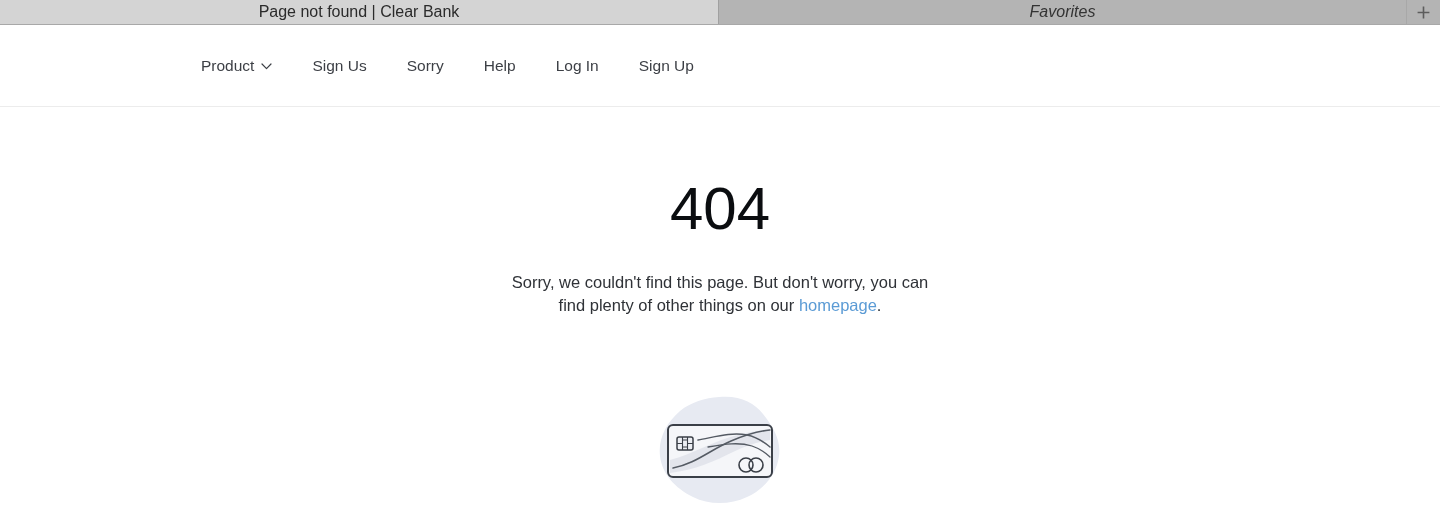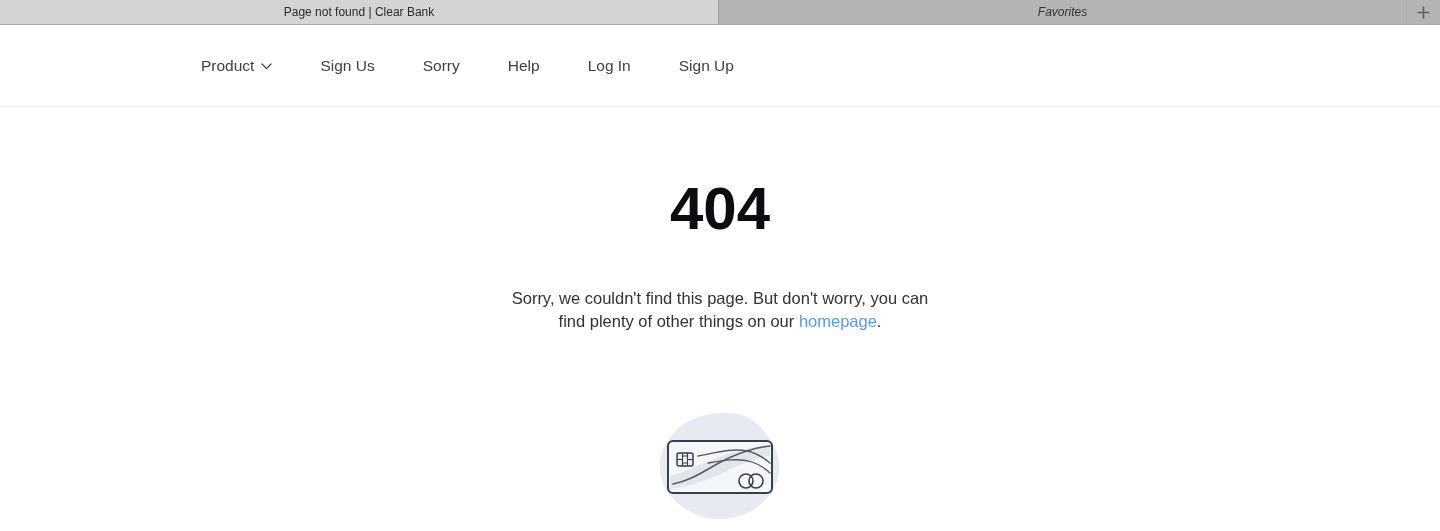--- a/index.html
+++ b/index.html
@@ -23,21 +23,21 @@
     display: flex;
     align-items: stretch;
     position: relative;
     border-bottom: 1px solid #a8a8a8;
     box-sizing: border-box;
   }
   .tab {
     display: flex;
     align-items: center;
     justify-content: center;
-    font-size: 12px;
+    font-size: 16px;
     color: #2b2b2b;
     position: relative;
     overflow: hidden;
     white-space: nowrap;
     padding: 0 12px;
     box-sizing: border-box;
     text-align: right;
   }
   .tab.active {
     background: #d4d4d4;
@@ -85,21 +85,21 @@
     line-height: 1;
     white-space: nowrap;
     user-select: none;
   }
   .logo .clear { color: #ccd3e2; }
   .logo .bank  { color: #14161a; }
 
   nav.mainnav {
     display: flex;
     align-items: center;
-    gap: 8px;
+    gap: 0px;
   }
   .nav-item {
     font-size: 15.5px;
     color: #3c3f45;
     padding: 6px 20px;
     display: flex;
     align-items: center;
     gap: 7px;
     white-space: nowrap;
     cursor: pointer;
@@ -110,28 +110,28 @@
 
   
   main.content {
     width: 100%;
     text-align: center;
     padding-top: 72px;
     box-sizing: border-box;
   }
   .code-404 {
     font-size: 60px;
-    font-weight: bold;
+    font-weight: normal;
     color: #0b0d10;
     line-height: 1;
     letter-spacing: 0px;
     margin: 0;
   }
   .blurb {
-    margin: 48px auto 0 auto;
+    margin: 32px auto 0 auto;
     width: 440px;
     font-size: 16.5px;
     line-height: 1.42;
     color: #2f3237;
   }
   .blurb a.homelink {
     color: #5b9bd5;
     text-decoration: none;
     cursor: pointer;
   }

